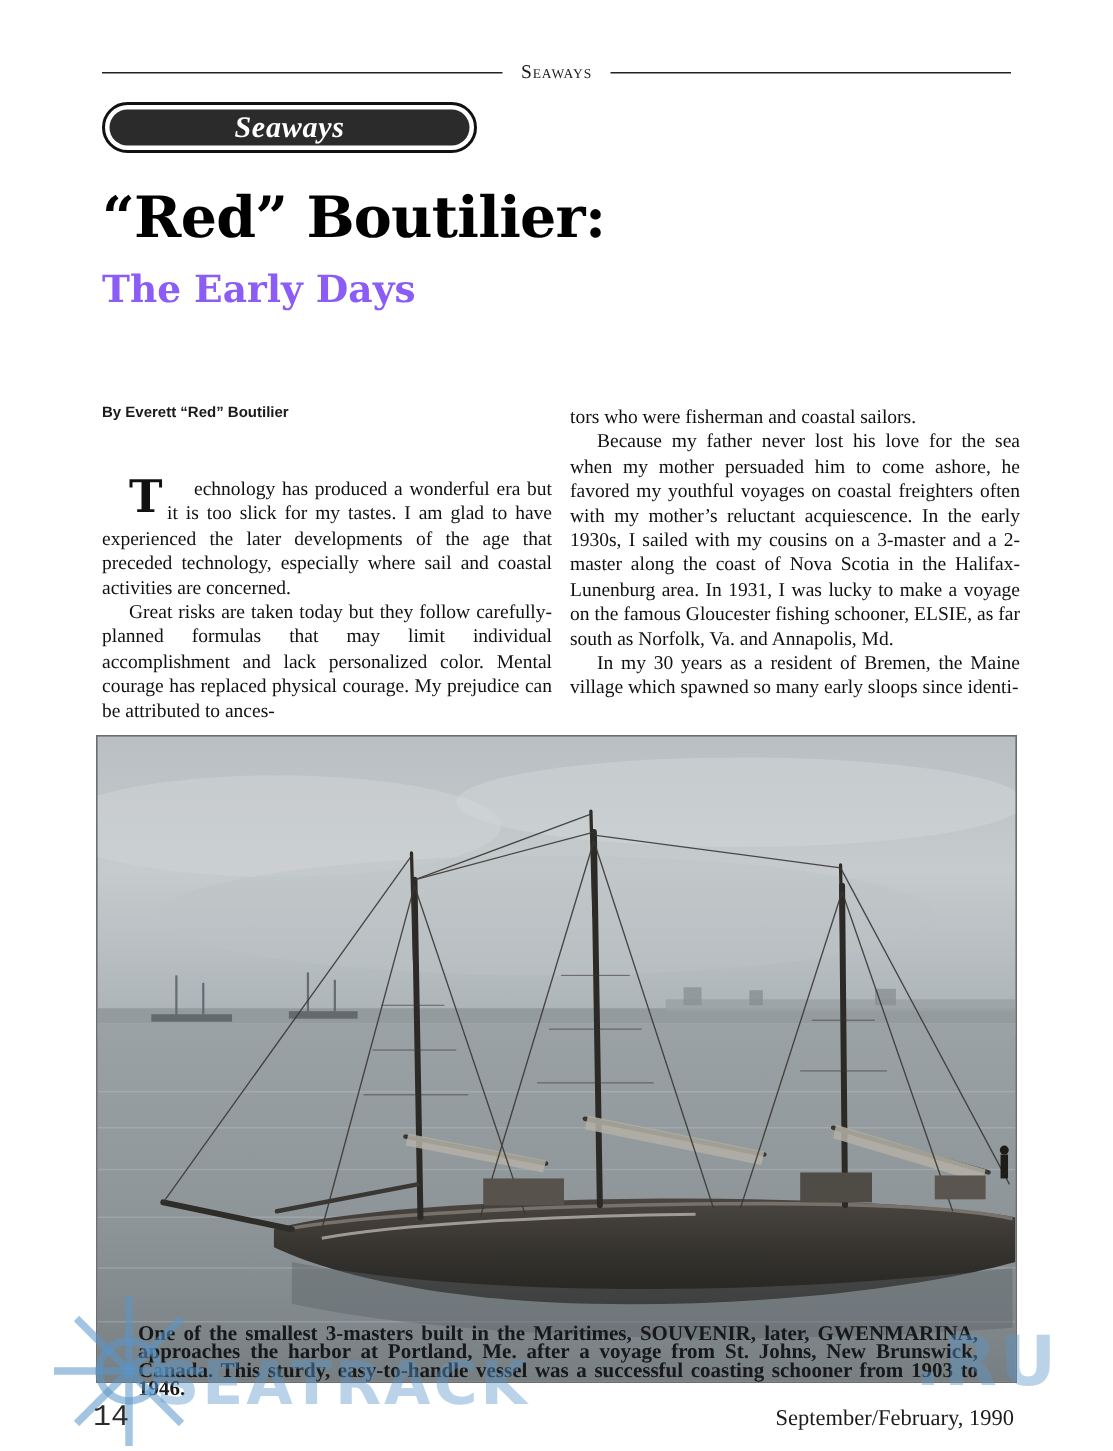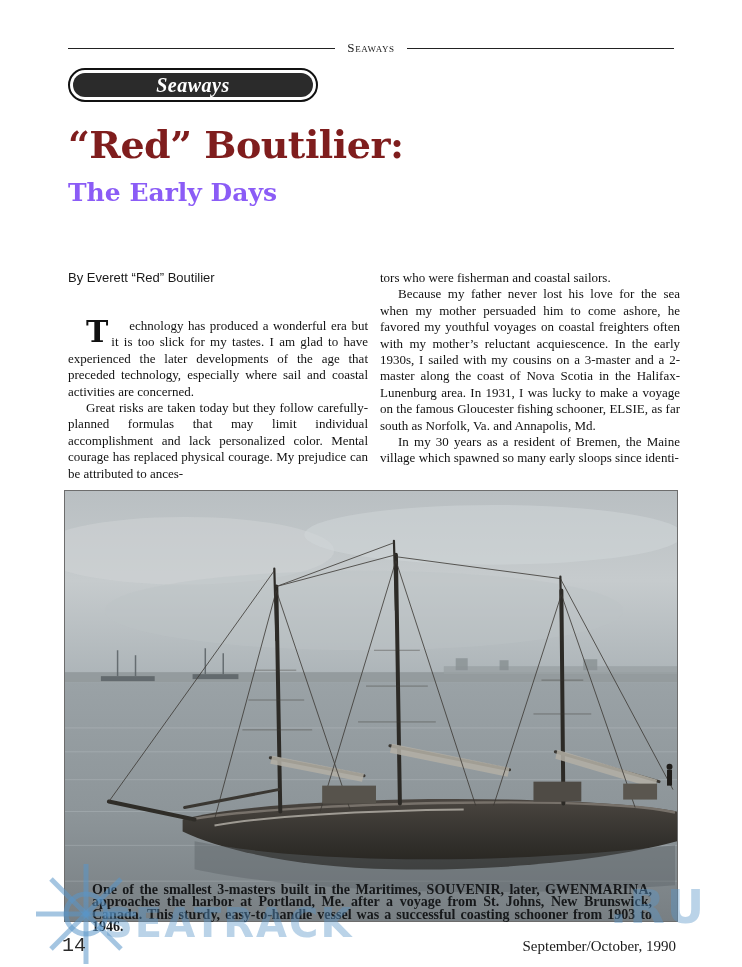--- a/index.html
+++ b/index.html
@@ -84,43 +84,44 @@
 
   
   .title-main {
     position: absolute;
     left: 68px;
     top: 122px;
     font-family: "DejaVu Serif", serif;
     font-weight: bold;
     font-size: 38px;
     letter-spacing: -0.5px;
-    color: #7f1d1d;
+    color: #000000;
     white-space: nowrap;
   }
   .title-sub {
     position: absolute;
     left: 68px;
     top: 178px;
     font-family: "DejaVu Serif", serif;
     font-weight: bold;
     font-size: 25px;
     color: #8b5cf6;
     white-space: nowrap;
   }
 
   
   .byline {
     position: absolute;
     left: 68px;
     top: 270px;
     font-family: "Liberation Sans", sans-serif;
-    font-size: 13px;
+    font-size: 10px;
     color: #1a1a1a;
     white-space: nowrap;
+    font-weight: bold;
   }
 
   
   .col {
     position: absolute;
     width: 300px;
     font-family: "Liberation Serif", serif;
     font-size: 13px;
     line-height: 16.4px;
     text-align: justify;
@@ -388,15 +389,15 @@
       <line x1="52" y1="2" x2="52" y2="102"></line>
       <line x1="2" y1="52" x2="102" y2="52"></line>
       <line x1="17" y1="17" x2="87" y2="87"></line>
       <line x1="87" y1="17" x2="17" y2="87"></line>
     </g>
   </svg>
   <div class="wm-text">SEATRACK</div>
   <div class="wm-ru">.RU</div>
 
   <div class="folio">14</div>
-  <div class="issue">September/October, 1990</div>
+  <div class="issue">September/February, 1990</div>
 
 </div>
 
 </body></html>

